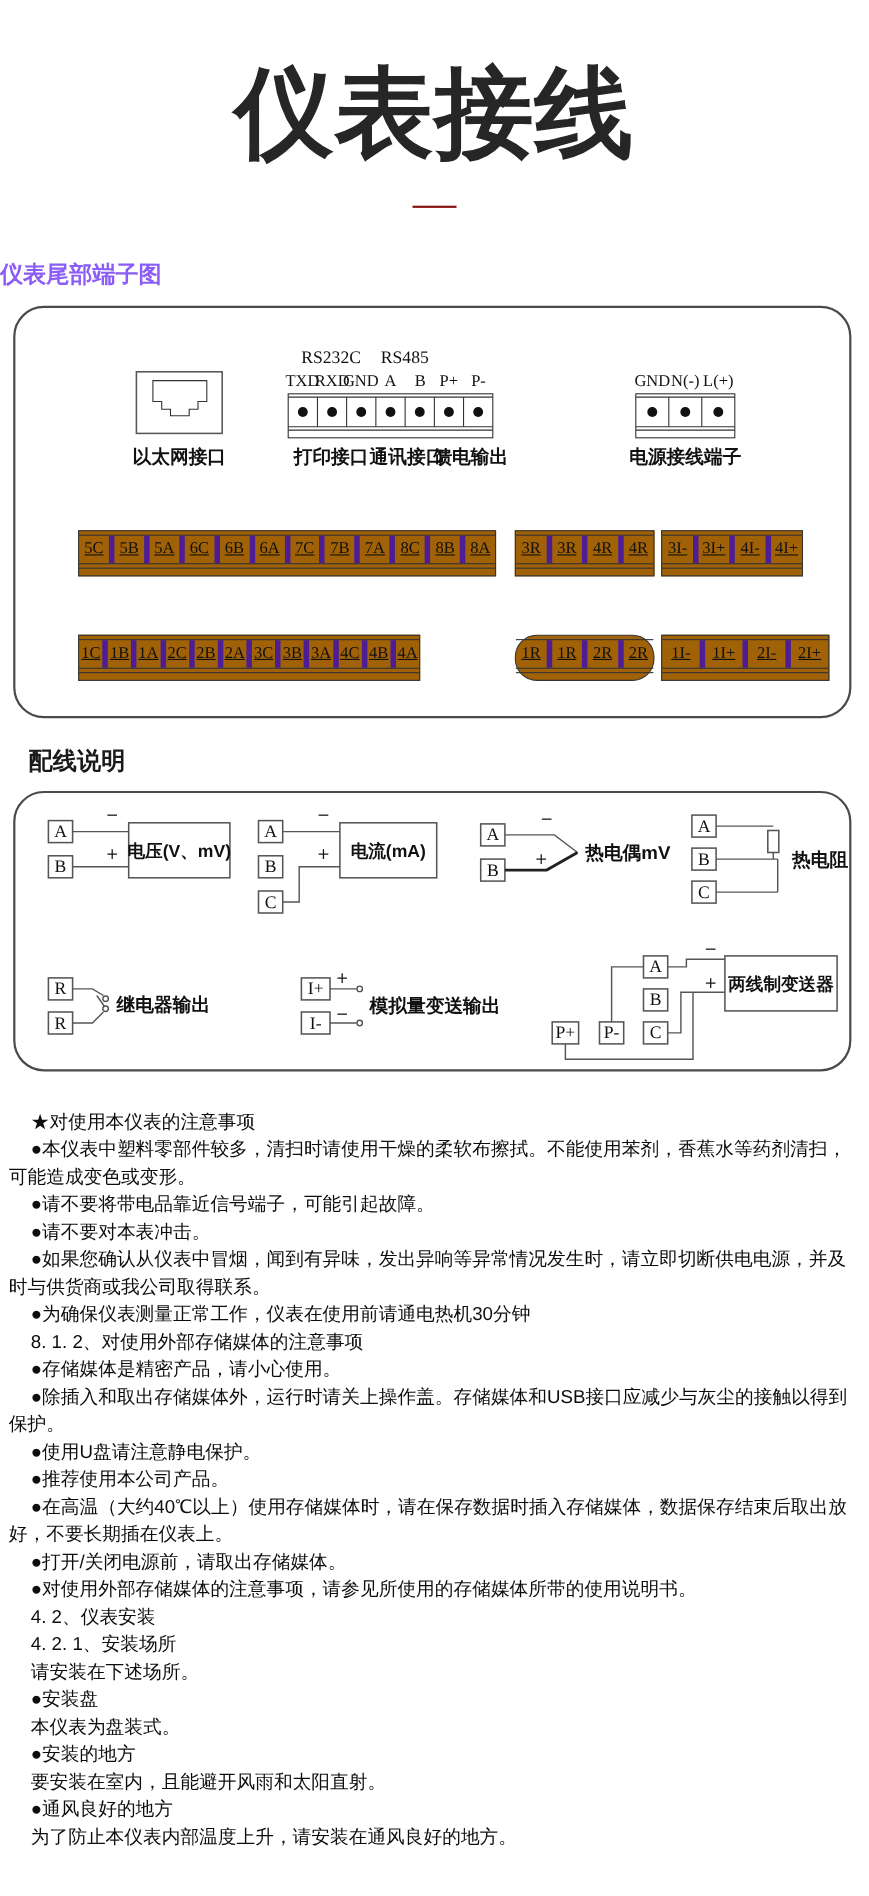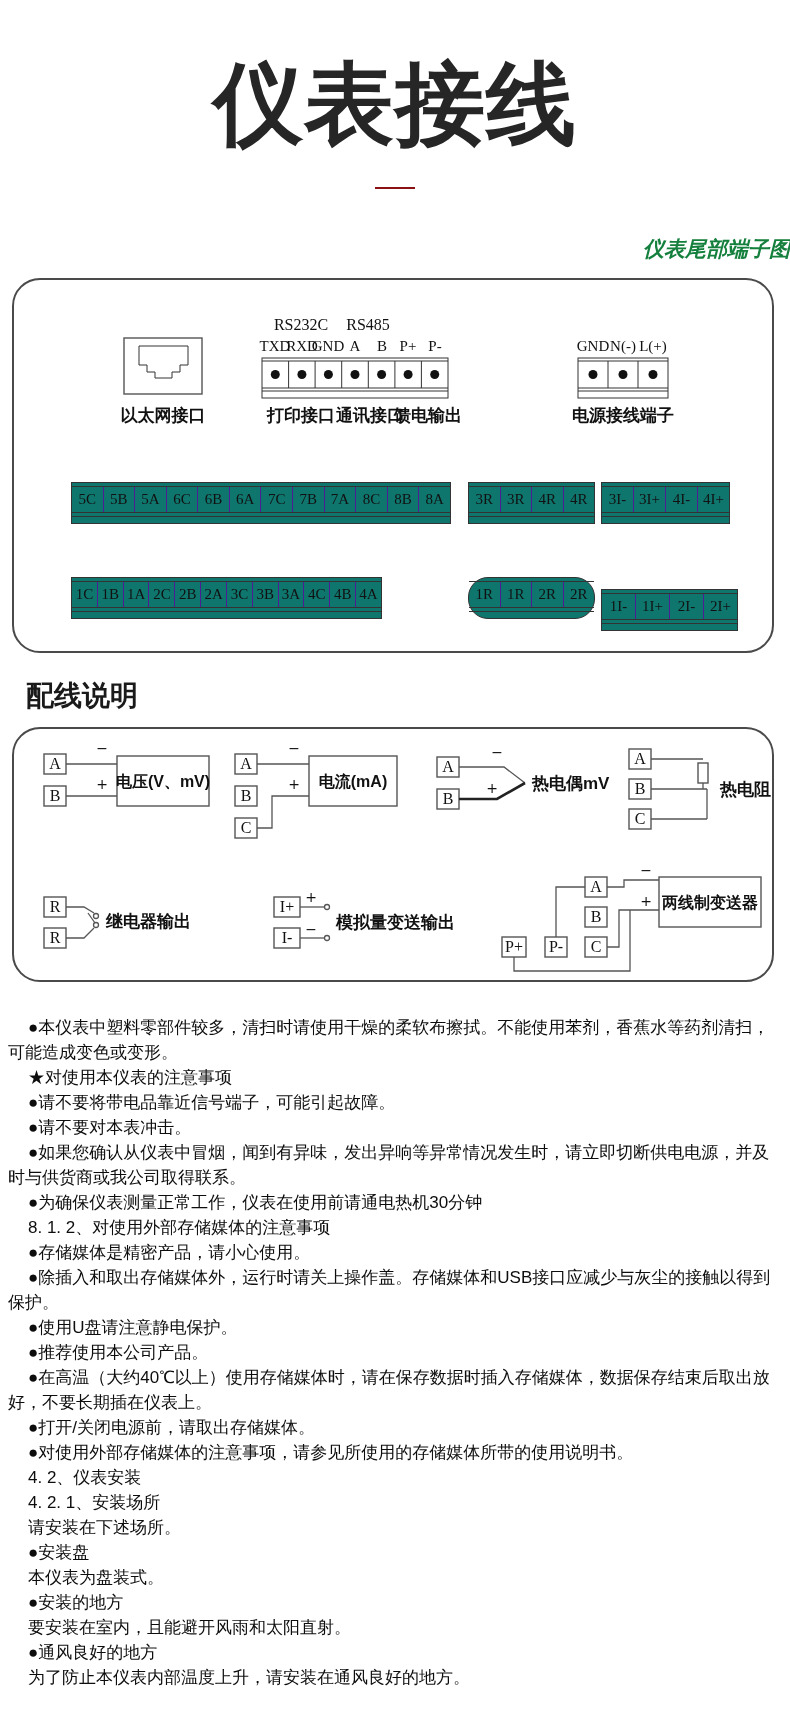--- a/index.html
+++ b/index.html
@@ -3,35 +3,35 @@
 <meta charset="utf-8">
 <style>
   html,body{margin:0;padding:0;background:#ffffff;}
   body{width:790px;font-family:"Liberation Sans",sans-serif;color:#111;}
   .page{width:790px;position:relative;}
 
   
   .title{margin:0;padding-top:52px;text-align:center;font-size:90px;line-height:105px;
          font-weight:900;color:#262626;letter-spacing:1px;font-family:"Liberation Sans",sans-serif;}
   .divider{width:40px;height:2px;margin:30px auto 0 auto;}
-  .subtitle{margin:46px 0 0 0;text-align:right;font-size:21px;font-weight:700;color:#15803d;font-style:italic;}
+  .subtitle{margin:46px 0 0 0;text-align:left;font-size:21px;font-weight:700;color:#8b5cf6;}
 
   
   .panel{position:relative;margin-left:12px;width:762px;border:2px solid #4a4a4a;border-radius:28px;background:#fff;box-sizing:border-box;}
   .panel1{margin-top:15px;height:375px;}
   .panel2{margin-top:12px;height:255px;}
   .panel svg{position:absolute;left:0;top:0;}
 
-  .section-title{margin:24px 0 0 26px;font-size:28px;font-weight:700;color:#1a1a1a;}
-
-  
-  .strip{position:absolute;border:1px solid #333;background:#0f766e;box-sizing:border-box;}
+  .section-title{margin:24px 0 0 26px;font-size:22px;font-weight:700;color:#1a1a1a;}
+
+  
+  .strip{position:absolute;border:1px solid #333;background:#a16207;box-sizing:border-box;text-decoration:underline;}
   .s-top{height:3px;border-bottom:1px solid #333;}
   .s-cells{display:flex;height:25px;border-bottom:1px solid #333;}
-  .s-cell{flex:1;border-left:1px solid #4c1d95;display:flex;align-items:center;justify-content:center;
+  .s-cell{flex:1;border-left:5px solid #4c1d95;display:flex;align-items:center;justify-content:center;
           font-family:"Liberation Serif","DejaVu Serif",serif;font-size:15px;color:#111;white-space:nowrap;}
   .s-cell:first-child{border-left:none;}
   .s-mid{height:3px;border-bottom:1px solid #333;}
   .s-foot{height:6px;}
 
   
   .tser{font-family:"Liberation Serif","DejaVu Serif",serif;font-size:15px;fill:#111;}
   .tser16{font-family:"Liberation Serif","DejaVu Serif",serif;font-size:16px;fill:#111;}
   .zh{font-family:"Liberation Sans",sans-serif;font-size:17px;font-weight:600;fill:#111;}
   .zh16{font-family:"Liberation Sans",sans-serif;font-size:16px;font-weight:600;fill:#111;}
@@ -177,21 +177,21 @@
       <div class="s-top"></div>
       <div class="s-cells">
           <div class="s-cell">1R</div>
           <div class="s-cell">1R</div>
           <div class="s-cell">2R</div>
           <div class="s-cell">2R</div>
         </div>
       <div class="s-mid"></div>
         <div class="s-foot"></div>
     </div>
-    <div class="strip" style="left:587px;top:297px;width:137px;margin-top:12px;">
+    <div class="strip" style="left:587px;top:297px;width:153px;">
       <div class="s-top"></div>
       <div class="s-cells">
           <div class="s-cell">1I-</div>
           <div class="s-cell">1I+</div>
           <div class="s-cell">2I-</div>
           <div class="s-cell">2I+</div>
         </div>
       <div class="s-mid"></div>
         <div class="s-foot"></div>
     </div>
@@ -303,22 +303,22 @@
         <text class="sign" x="632" y="146" text-anchor="middle">−</text>
         <text class="sign" x="632" y="177" text-anchor="middle">+</text>
         <rect class="box" x="645" y="148" width="102" height="50"></rect>
         <text class="zh16" x="696" y="179" text-anchor="middle">两线制变送器</text>
       </g>
     </svg>
   </div>
 
   <div class="notes">
 
-  <p class="note">●本仪表中塑料零部件较多，清扫时请使用干燥的柔软布擦拭。不能使用苯剂，香蕉水等药剂清扫，可能造成变色或变形。</p>
-      <p class="note">★对使用本仪表的注意事项</p>
+  <p class="note">★对使用本仪表的注意事项</p>
+      <p class="note">●本仪表中塑料零部件较多，清扫时请使用干燥的柔软布擦拭。不能使用苯剂，香蕉水等药剂清扫，可能造成变色或变形。</p>
       <p class="note">●请不要将带电品靠近信号端子，可能引起故障。</p>
       <p class="note">●请不要对本表冲击。</p>
       <p class="note">●如果您确认从仪表中冒烟，闻到有异味，发出异响等异常情况发生时，请立即切断供电电源，并及时与供货商或我公司取得联系。</p>
       <p class="note">●为确保仪表测量正常工作，仪表在使用前请通电热机30分钟</p>
       <p class="note">8. 1. 2、对使用外部存储媒体的注意事项</p>
       <p class="note">●存储媒体是精密产品，请小心使用。</p>
       <p class="note">●除插入和取出存储媒体外，运行时请关上操作盖。存储媒体和USB接口应减少与灰尘的接触以得到保护。</p>
       <p class="note">●使用U盘请注意静电保护。</p>
       <p class="note">●推荐使用本公司产品。</p>
       <p class="note">●在高温（大约40℃以上）使用存储媒体时，请在保存数据时插入存储媒体，数据保存结束后取出放好，不要长期插在仪表上。</p>

